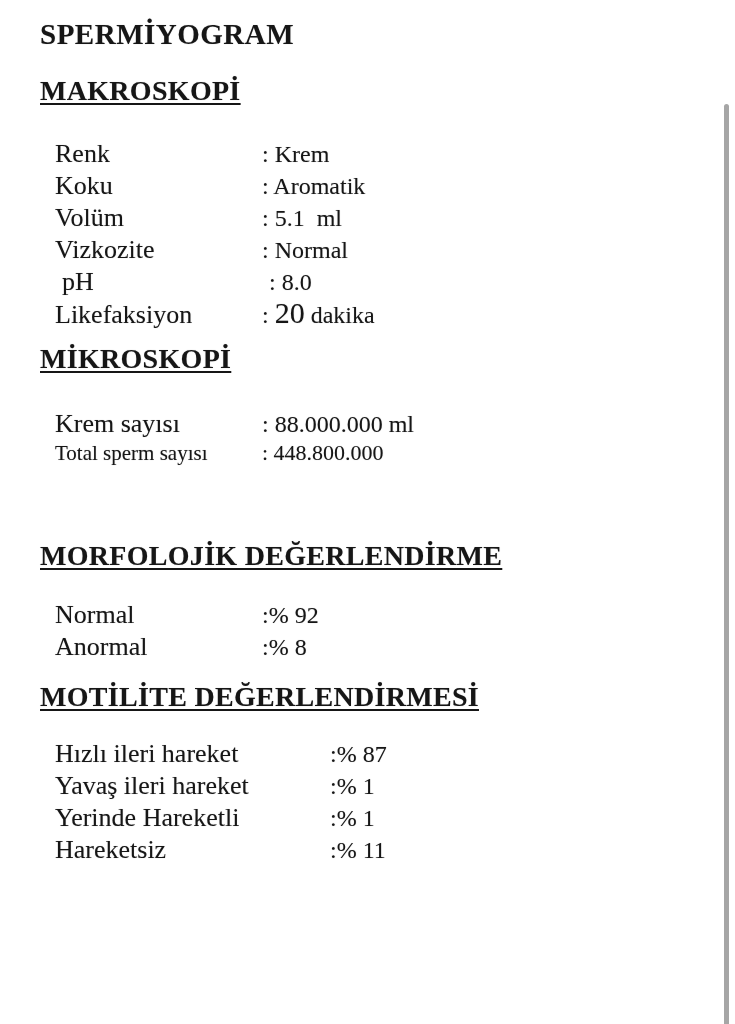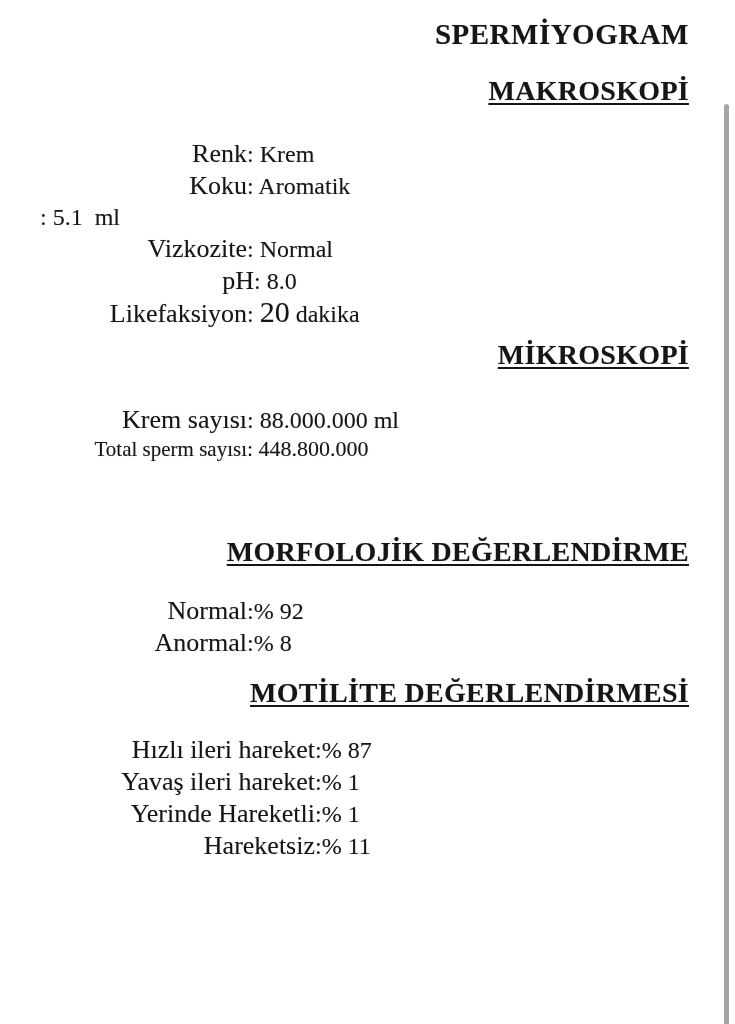--- a/index.html
+++ b/index.html
@@ -15,21 +15,20 @@
     font-family: "Liberation Serif", "DejaVu Serif", serif;
     color: #161616;
   }
   .page {
     position: relative;
     box-sizing: border-box;
     width: 735px;
     height: 852px;
     padding: 18px 46px 0 40px;
     text-shadow: 0 0 1px rgba(0,0,0,0.28);
-    text-align: right;
   }
   h1.title {
     margin: 0;
     font-size: 29px;
     line-height: 32px;
     font-weight: bold;
     letter-spacing: 0.5px;
   }
   h2.sec {
     margin: 0;
@@ -39,21 +38,21 @@
     text-decoration: underline;
     text-decoration-thickness: 2px;
     text-underline-offset: 3px;
     letter-spacing: 0.3px;
   }
   h2.sec-makroskopi { margin-top: 28px; }
   h2.sec-mikroskopi { margin-top: 12px; }
   h2.sec-morfolojik { margin-top: 77px; }
   h2.sec-motilite   { margin-top: 21px; }
 
-  .rows { margin: 0; font-family: Liberation Serif, serif; }
+  .rows { margin: 15px; font-family: Liberation Serif, serif; }
   .rows-makroskopi { margin-top: 34px; }
   .rows-mikroskopi { margin-top: 36px; }
   .rows-morfolojik { margin-top: 30px; }
   .rows-motilite   { margin-top: 28px; }
 
   .row {
     display: flex;
     align-items: baseline;
     line-height: 31px;
   }
@@ -104,20 +103,21 @@
   <div class="rows rows-makroskopi">
     <div class="row">
       <span class="label">Renk</span>
       <span class="value">: Krem</span>
     </div>
     <div class="row">
       <span class="label">Koku</span>
       <span class="value">: Aromatik</span>
     </div>
     <div class="row">
+      <span class="label">Volüm</span>
       <span class="value">: 5.1  ml</span>
     </div>
     <div class="row">
       <span class="label">Vizkozite</span>
       <span class="value">: Normal</span>
     </div>
     <div class="row">
       <span class="label indent">pH</span>
       <span class="value">: 8.0</span>
     </div>

